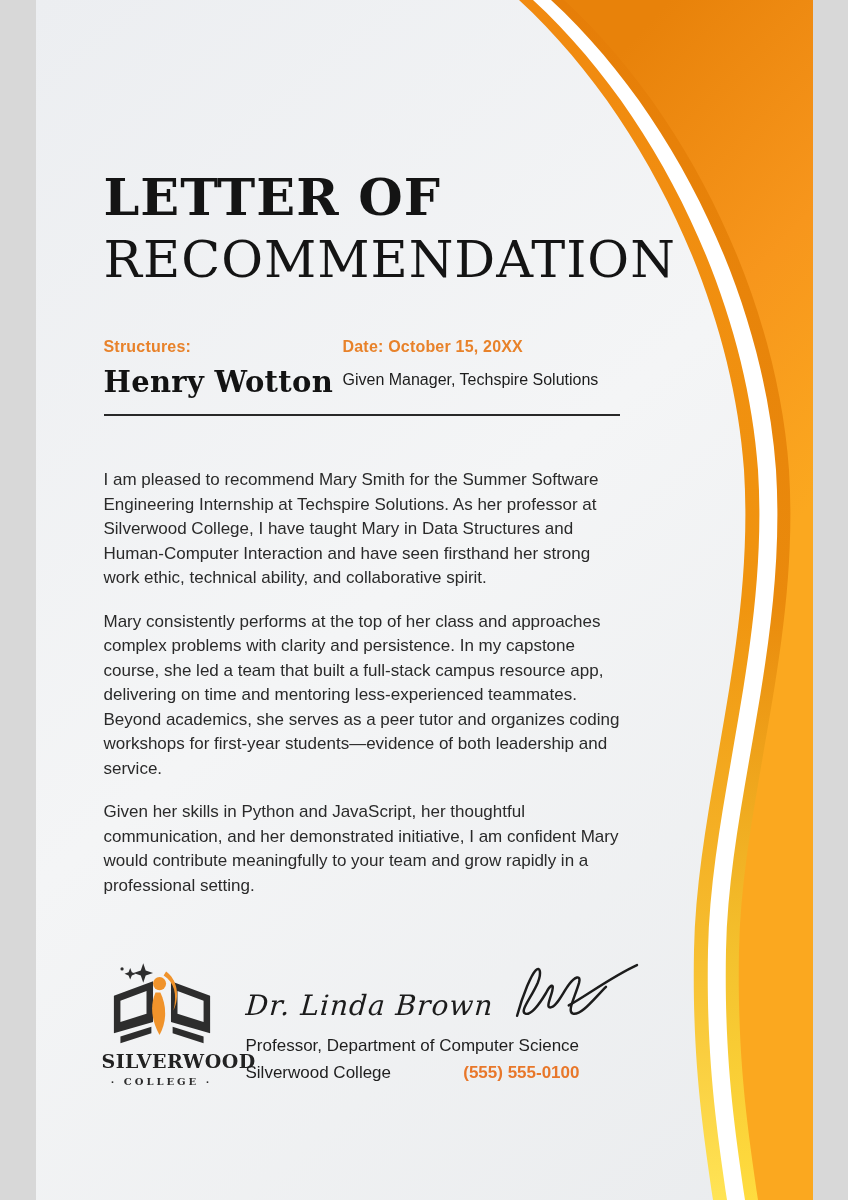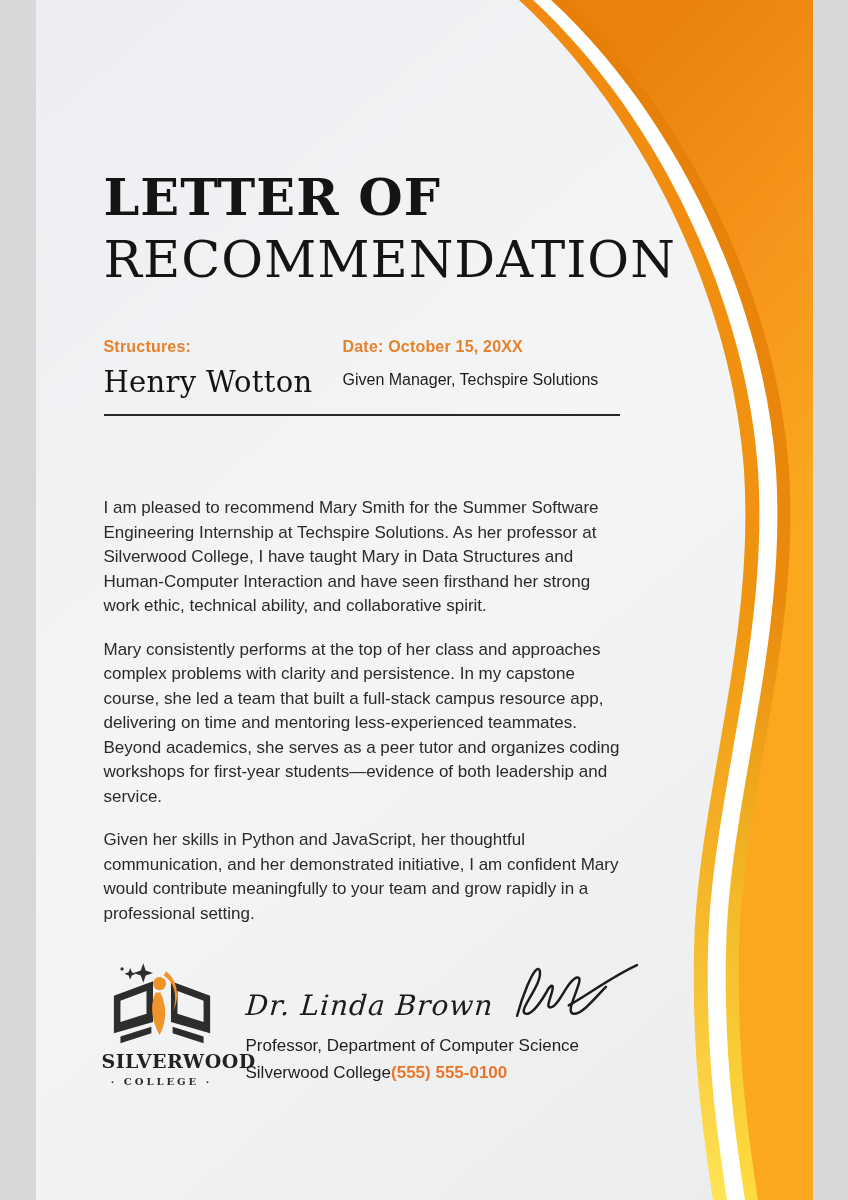--- a/index.html
+++ b/index.html
@@ -14,43 +14,43 @@
 
   .title{margin-top:166px;font-family:"DejaVu Serif","Liberation Serif",serif;color:#141414;}
   .title .t1{font-size:51px;line-height:62px;font-weight:700;letter-spacing:1px;}
   .title .t2{font-size:51px;line-height:64px;font-weight:400;letter-spacing:1px;}
 
   .meta{display:flex;margin-top:46px;}
   .meta-col1{width:239px;flex:none;}
   .meta-col2{flex:1;}
   .meta-label{font-size:16px;font-weight:700;color:#e8822a;letter-spacing:.2px;}
   .recipient-name{margin-top:9px;font-family:"DejaVu Serif","Liberation Serif",serif;
-    font-weight:400;font-size:29px;color:#131313;letter-spacing:.3px;}
+    font-weight:700;font-size:29px;color:#131313;letter-spacing:.3px;}
   .recipient-title{margin-top:15px;font-size:16px;color:#1c1c1c;}
   .rule{margin-top:15px;width:516px;border-top:2px solid #282828;}
 
-  .letter-body{margin-top:80px;font-size:17px;line-height:24.5px;color:#2a2a2a;width:517px;}
+  .letter-body{margin-top:52px;font-size:17px;line-height:24.5px;color:#2a2a2a;width:517px;}
   .letter-body p{margin:0;}
   .letter-body p + p{margin-top:19px;}
 
   .sig-area{position:absolute;left:66px;top:960px;display:flex;z-index:2;align-items:flex-start;}
   .logo-block{width:120px;flex:none;text-align:center;}
   .logo-icon{width:106px;height:88px;display:block;margin:0 auto;}
   .logo-name{font-family:"DejaVu Serif","Liberation Serif",serif;font-weight:700;
     font-size:19px;letter-spacing:.5px;color:#222;margin-top:2px;}
   .logo-sub{font-family:"DejaVu Serif","Liberation Serif",serif;font-weight:700;
     font-size:10px;letter-spacing:3px;color:#2c2c2c;margin-top:4px;}
 
   .sig-right{margin-left:24px;padding-top:2px;width:348px;}
   .name-row{display:flex;align-items:flex-end;}
   .script-name{font-family:"DejaVu Serif","Liberation Serif",serif;font-style:italic;
     font-size:28px;color:#1c1c1c;letter-spacing:1px;transform:skewX(-4deg);white-space:nowrap;}
   .scribble{width:138px;height:62px;margin-left:14px;margin-bottom:-2px;flex:none;}
   .sig-role{margin-top:14px;font-size:17px;color:#1e1e1e;}
-  .org-row{margin-top:7px;display:flex;justify-content:flex-start;width:334px;font-size:17px;}
+  .org-row{margin-top:7px;display:flex;justify-content:space-between;width:334px;font-size:17px;}
   .org-name{color:#1e1e1e;}
   .org-phone{font-weight:700;color:#e8772a;}
 </style>
 </head>
 <body>
 
 <div class="page">
 
   <svg class="swoosh" viewBox="0 0 848 1200" preserveAspectRatio="none" aria-hidden="true">
     <defs>

